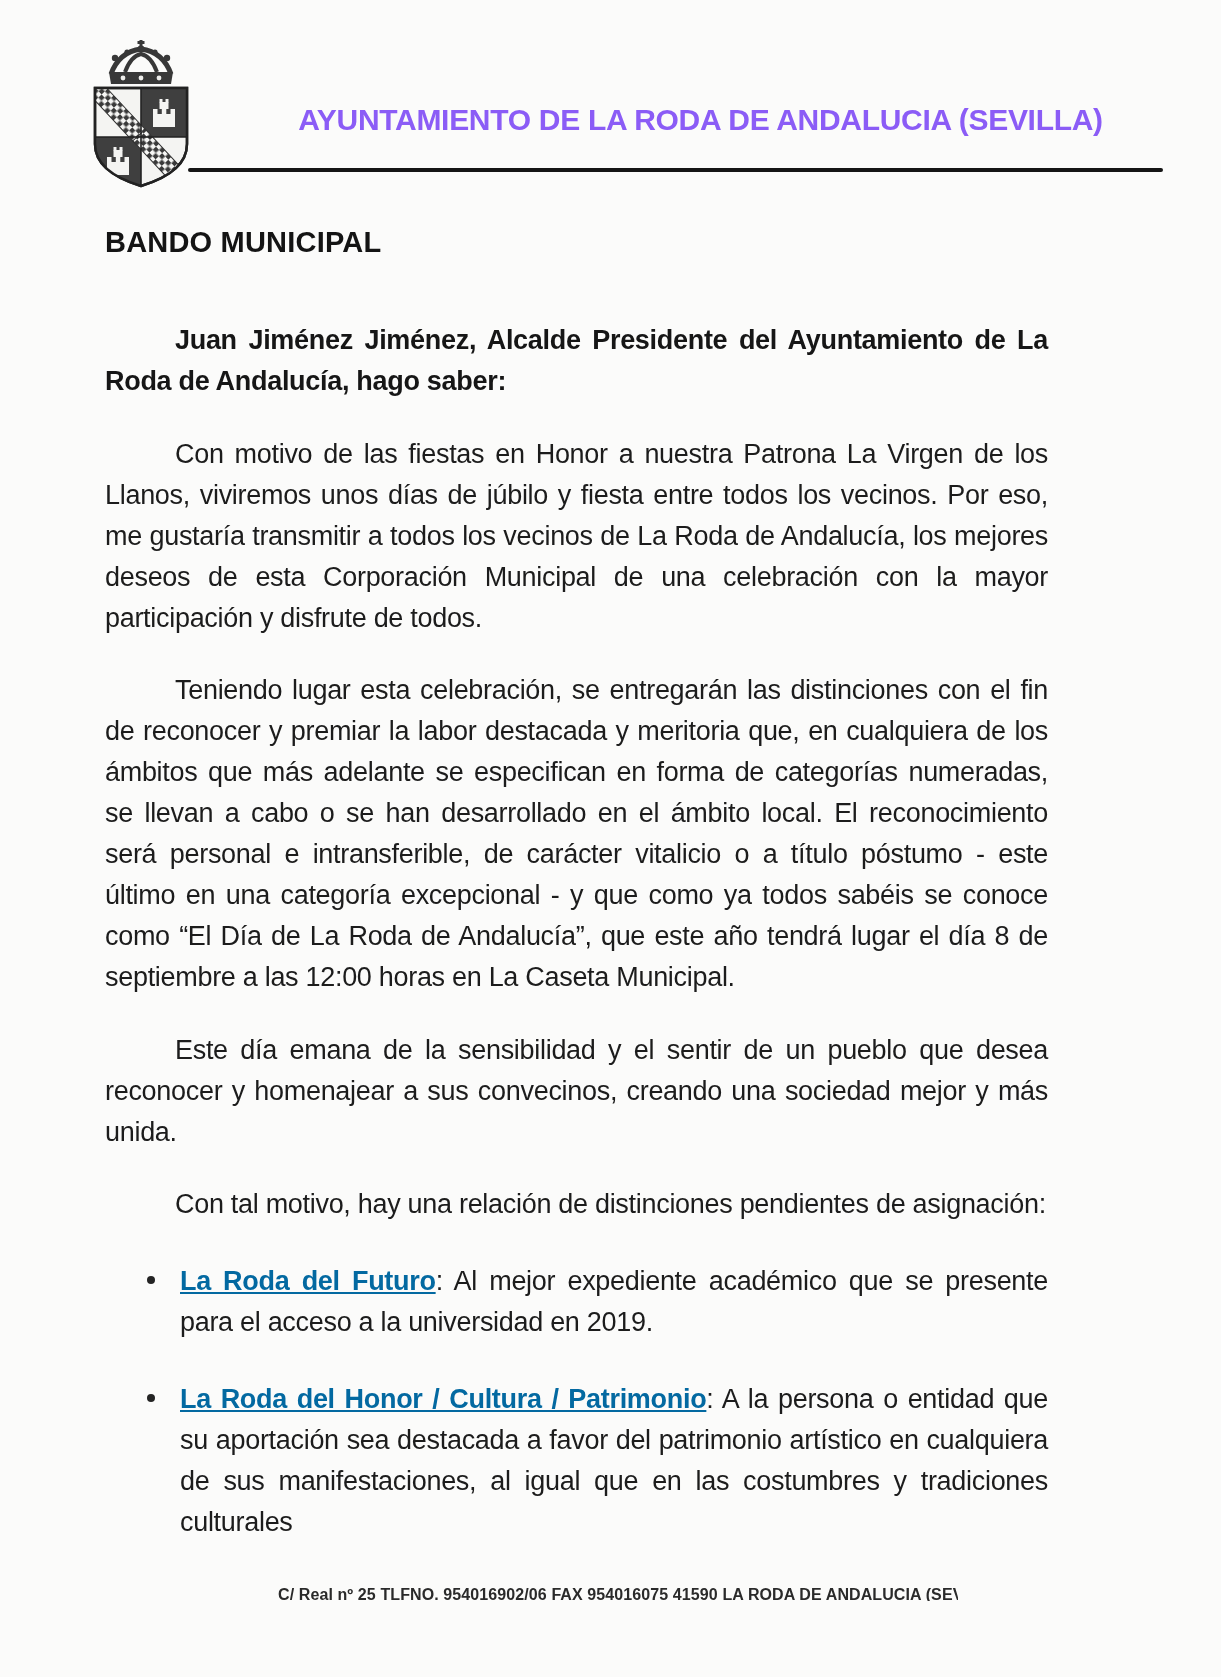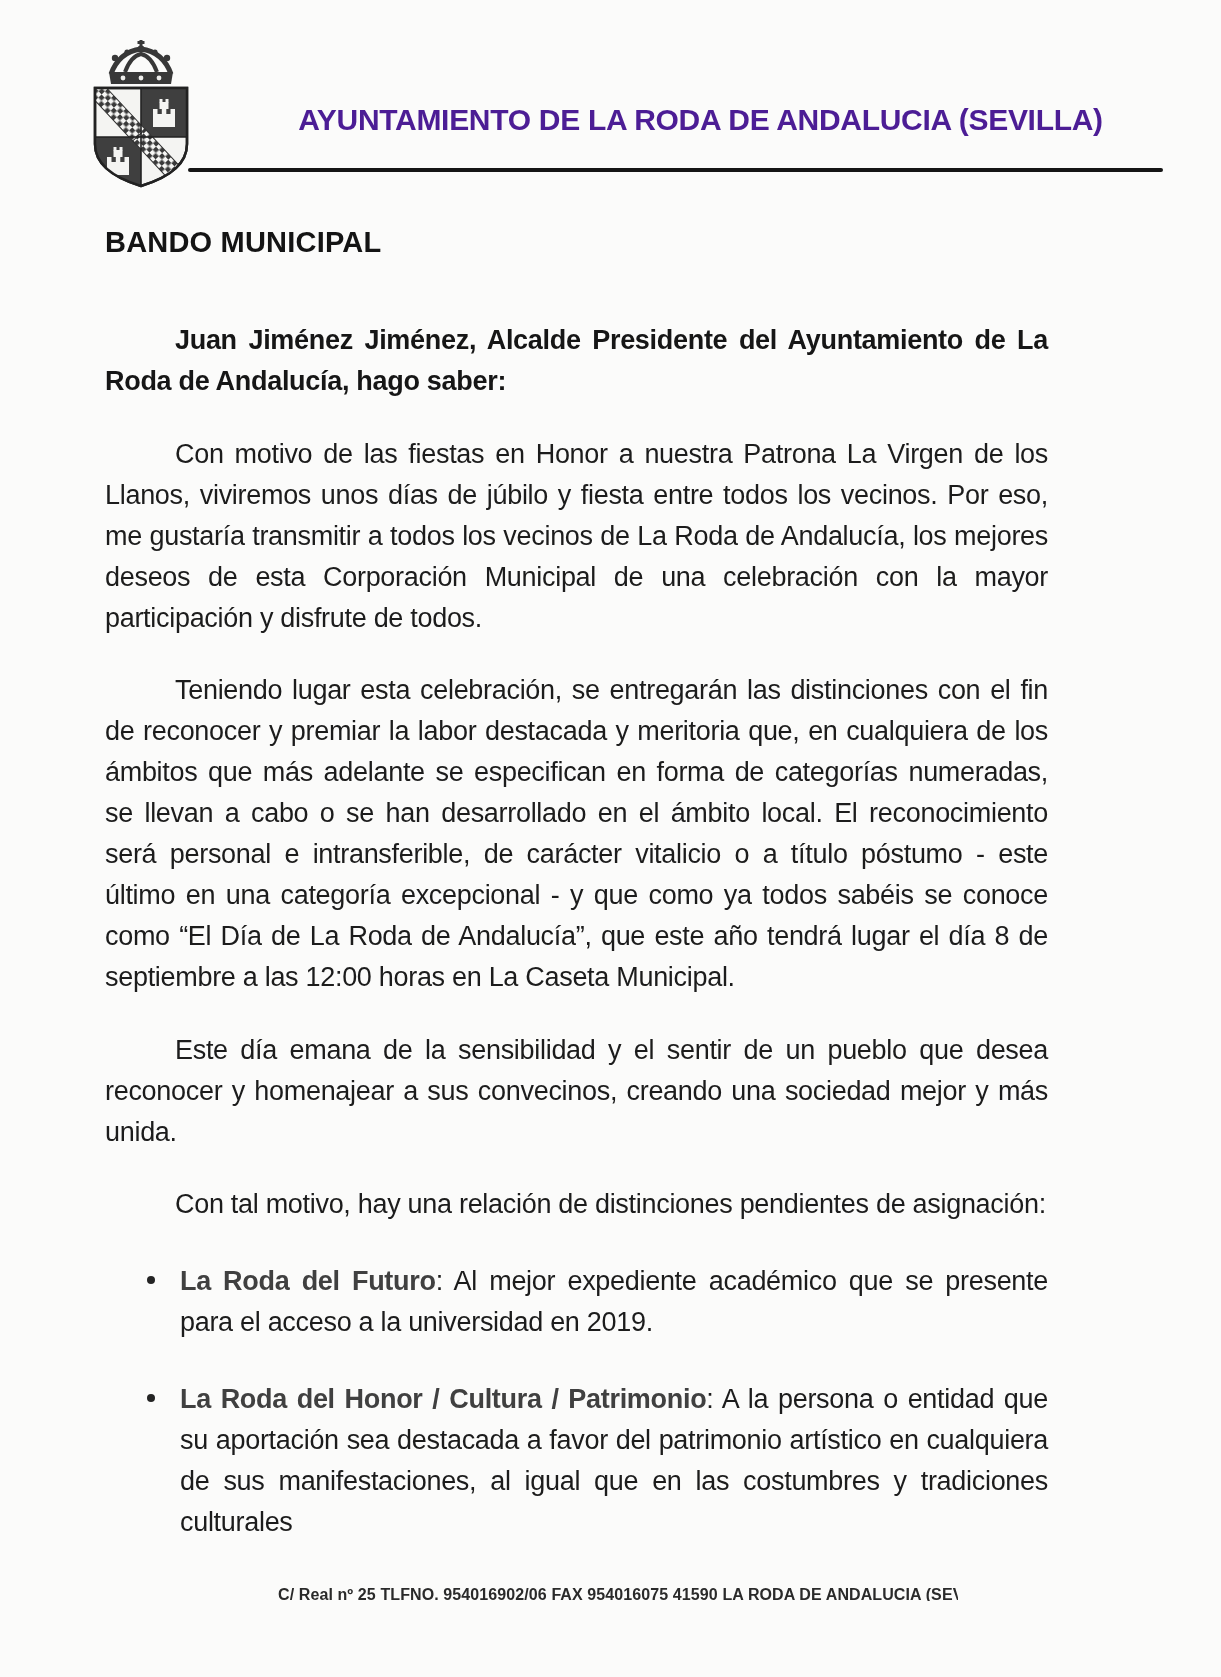--- a/index.html
+++ b/index.html
@@ -11,21 +11,21 @@
     overflow:hidden;
     font-family:"Liberation Sans", sans-serif;
     color:#1c1c1c;
   }
   
   .logo{position:absolute;left:85px;top:40px;width:112px;height:150px;}
   .head-title{
     position:absolute;left:235px;right:55px;top:103px;
     text-align:center;
     font-size:30px;font-weight:700;letter-spacing:-0.3px;
-    color:#4c1d95;
+    color:#8b5cf6;
     white-space:nowrap;
   }
   .head-rule{
     position:absolute;left:188px;top:168px;width:975px;height:4px;
     background:#151515;border-radius:2px;
   }
   
   .doc-title{
     position:absolute;left:105px;top:226px;width:943px;
     font-size:29px;font-weight:700;letter-spacing:0.2px;color:#141414;
@@ -39,21 +39,21 @@
   .content p.first{margin-top:0;}
   .p-bold{font-weight:700;color:#161616;}
   .italic{}
   
   .bullets{margin:0;padding:0 0 0 75px;list-style:none;}
   .bullets li{position:relative;margin-top:36px;text-align:justify;}
   .dot{
     position:absolute;left:-33px;top:15px;
     width:8px;height:8px;border-radius:50%;background:#242424;
   }
-  .lead{font-weight:700;color:#404040;}
+  .lead{font-weight:700;color:#0369a1;text-decoration:underline;}
   
   .footer-clip{
     position:absolute;left:278px;top:1586px;height:15px;width:680px;
     overflow:hidden;
   }
   .footer-text{
     font-size:16px;font-weight:700;letter-spacing:0.1px;
     white-space:nowrap;color:#2a2a2a;
   }
 </style>

